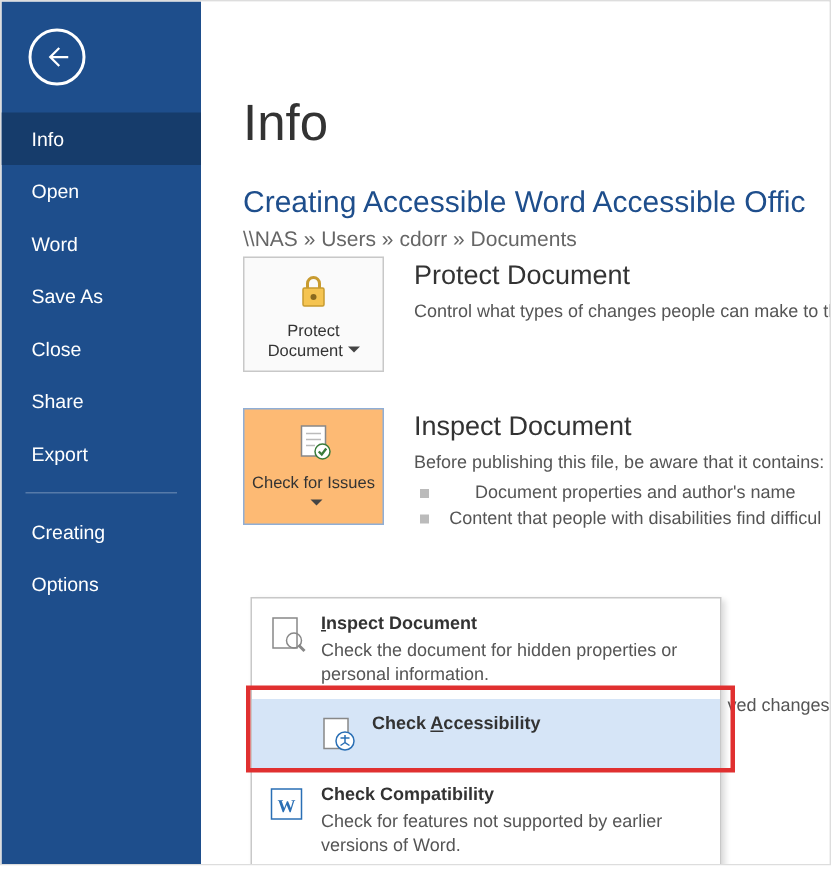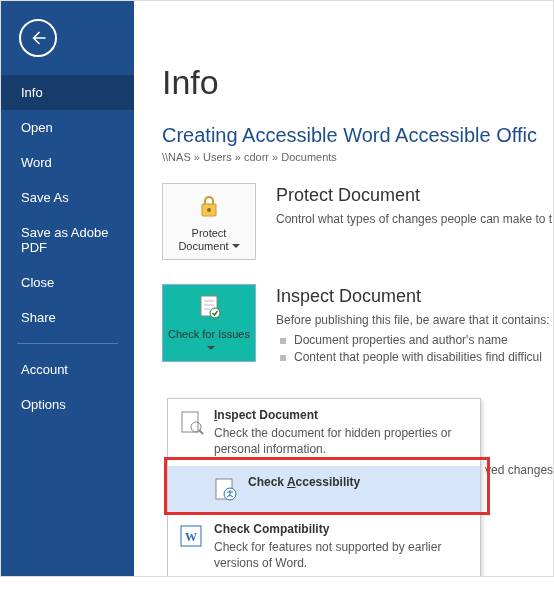--- a/index.html
+++ b/index.html
@@ -8,30 +8,30 @@
   .sidebar{position:absolute;left:0;top:0;bottom:0;width:133px;background:#1e4e8c;color:#fff;}
   .back-circle{width:34px;height:34px;border:2px solid #fff;border-radius:50%;margin:18px 0 18px 18px;display:flex;align-items:center;justify-content:center;cursor:pointer;}
   .back-circle svg{width:18px;height:18px;fill:none;stroke:#fff;stroke-width:2;}
   .nav{display:flex;flex-direction:column;}
   .nav-item{padding:10px 20px;font-size:13px;cursor:pointer;color:#fff;}
   .nav-item.selected{background:#163c6b;}
   .nav-sep{height:1px;background:rgba(255,255,255,0.25);margin:8px 16px;}
   .content{position:absolute;left:133px;right:0;top:0;bottom:0;padding:28px 0 0 28px;background:#fff;}
   .h1{font-size:34px;font-weight:300;color:#333;margin:34px 0 22px 0;}
   .doc-title{font-size:20px;color:#1e4e8c;margin-bottom:4px;white-space:nowrap;}
-  .breadcrumb{font-size:11px;color:#666;margin-bottom:20px;}
+  .breadcrumb{font-size:14px;color:#666;margin-bottom:4px;}
   .section{display:flex;align-items:flex-start;margin-bottom:24px;}
   .tile{width:84px;border:1px solid #c8c8c8;background:#fafafa;text-align:center;padding:8px 4px 6px 4px;margin-right:20px;cursor:pointer;}
-  .tile.active{background:#14b8a6;border-color:#8faed6;}
+  .tile.active{background:#fdba74;border-color:#8faed6;}
   .tile .tile-label{font-size:11px;margin-top:4px;line-height:1.2;}
   .tile .drop::after{content:"";display:inline-block;margin-left:3px;border:4px solid transparent;border-top-color:#444;transform:translateY(2px);}
   .section-body{flex:1;min-width:0;}
   .section-title{font-size:18px;color:#333;margin:2px 0 6px 0;}
   .section-desc{font-size:12px;color:#555;white-space:nowrap;}
-  .bullets{margin:6px 0 0 0;padding:0;list-style:none;font-size:12px;color:#555;}
+  .bullets{margin:6px 0 0 0;padding:0;list-style:none;font-size:12px;color:#555;text-align:center;}
   .bullets li{padding-left:18px;position:relative;margin-bottom:3px;}
   .bullets li::before{content:"";position:absolute;left:4px;top:5px;width:6px;height:6px;background:#bbb;}
   
   .menu{position:absolute;left:166px;top:397px;width:312px;background:#fff;border:1px solid #c8c8c8;box-shadow:2px 2px 4px rgba(0,0,0,0.15);}
   .menu-item{display:flex;align-items:flex-start;padding:8px 10px;cursor:pointer;}
   .menu-item .mi-icon{width:28px;flex-shrink:0;margin-right:8px;margin-top:2px;}
   .menu-item .mi-text{flex:1;font-size:12px;color:#555;line-height:1.35;}
   .menu-item .mi-title{font-weight:bold;color:#333;display:block;margin-bottom:2px;}
   .menu-item.highlight{background:#d6e5f7;padding-left:44px;}
   .callout{position:absolute;left:163px;top:456px;width:320px;height:52px;border:3px solid #e03030;pointer-events:none;}
@@ -49,27 +49,27 @@
     <div class="back-circle">
       <svg viewBox="0 0 24 24">
           <path d="M14 4l-8 8 8 8M6 12h16"></path>
         </svg>
     </div>
     <div class="nav" id="nav-main">
         <div class="nav-item selected">Info</div>
         <div class="nav-item">Open</div>
         <div class="nav-item">Word</div>
         <div class="nav-item">Save As</div>
-        <div class="nav-item">Save as Adobe PDF</div>
         <div class="nav-item">Close</div>
         <div class="nav-item">Share</div>
+        <div class="nav-item">Export</div>
       </div>
     <div class="nav-sep"></div>
     <div class="nav" id="nav-footer">
-        <div class="nav-item">Account</div>
+        <div class="nav-item">Creating</div>
         <div class="nav-item">Options</div>
       </div>
   </div>
 
   <div class="content">
     <div class="h1">Info</div>
     <div class="doc-title">Creating Accessible Word Accessible Offic</div>
     <div class="breadcrumb">\\NAS » Users » cdorr » Documents</div>
 
     <div class="section">

